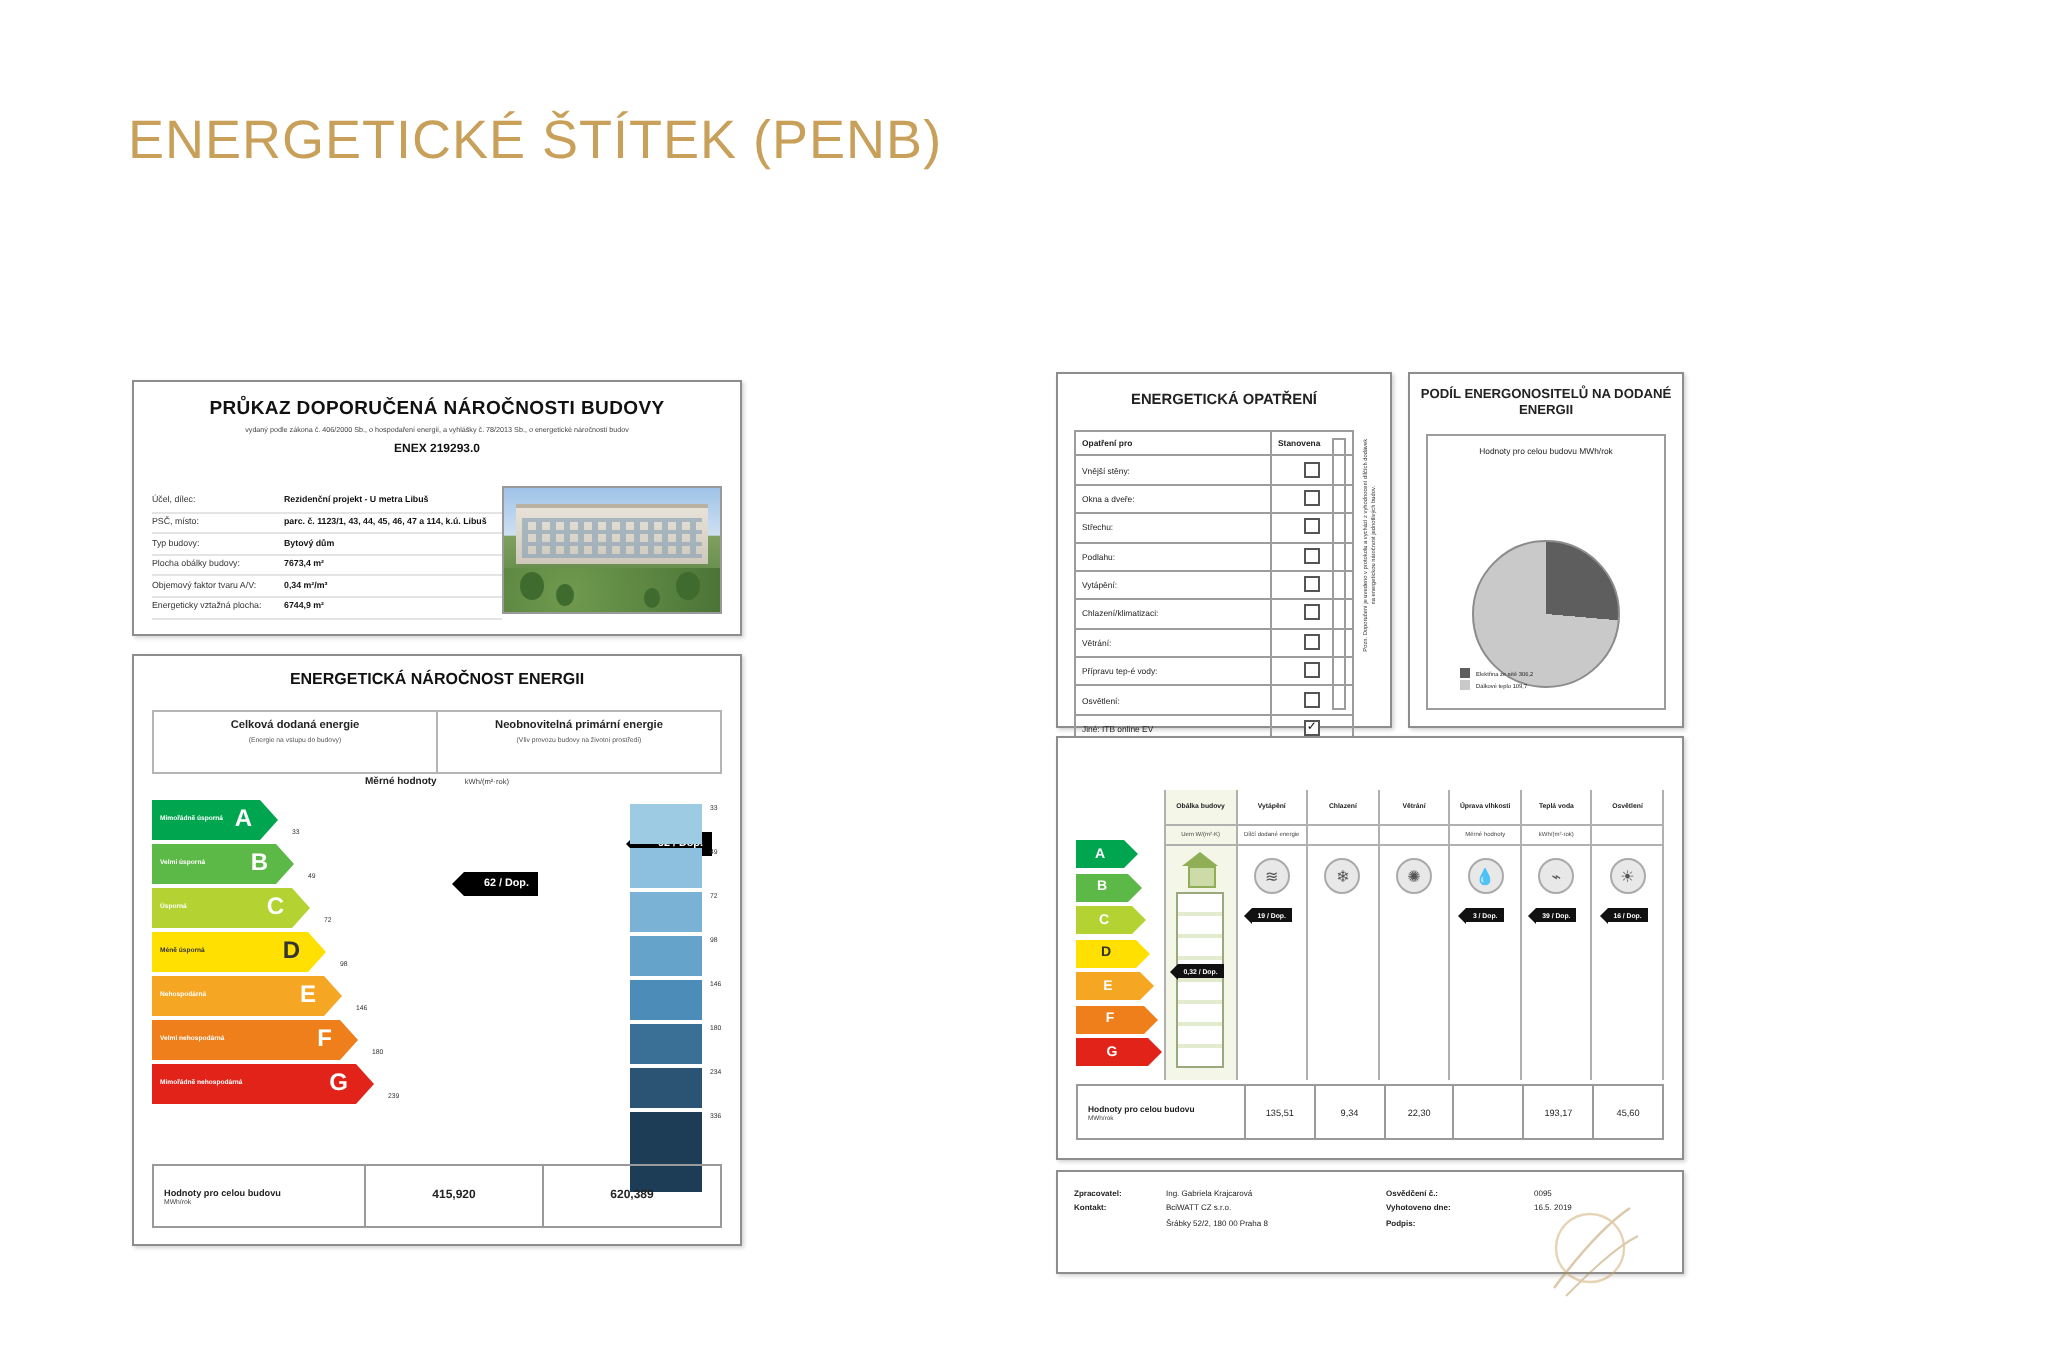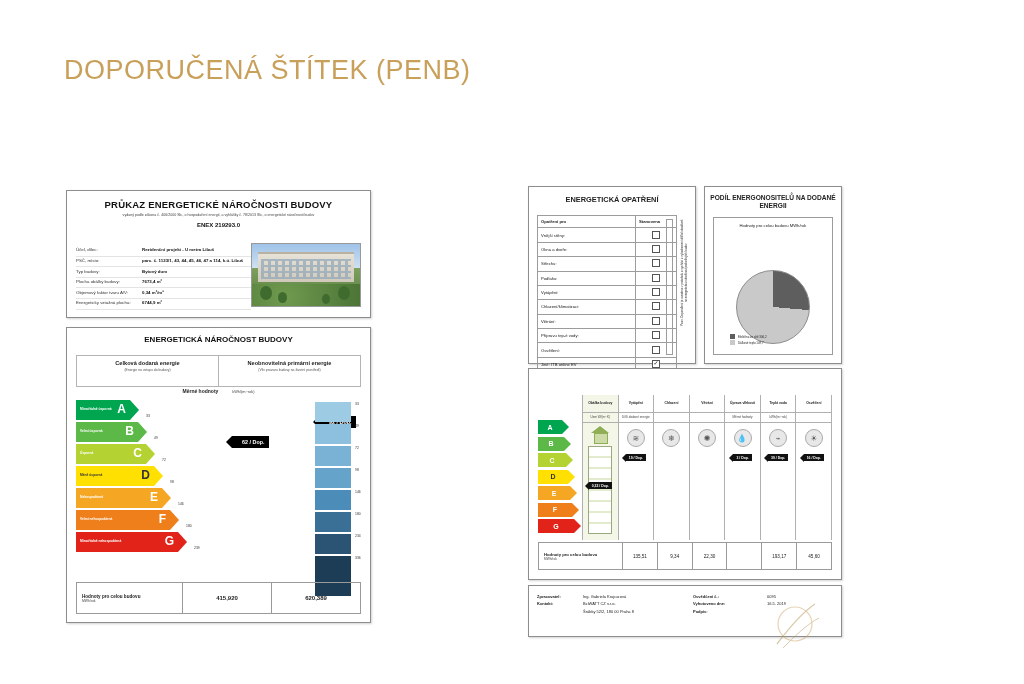--- a/index.html
+++ b/index.html
@@ -298,24 +298,24 @@
   #zprac .col2{width:110px;}
   #zprac .col3{width:74px;font-weight:bold;}
   #zprac .col4{flex:1;}
   .stamp{
     position:absolute;right:14px;bottom:-22px;width:64px;height:60px;opacity:.45;
   }
 </style>
 </head>
 <body>
 
-<div class="slide-title">DOPORUČENÁ ŠTÍTEK (PENB)</div>
+<div class="slide-title">ENERGETICKÉ ŠTÍTEK (PENB)</div>
 
 <div class="card" id="penb-head">
-  <div class="t1">PRŮKAZ ENERGETICKÉ NÁROČNOSTI BUDOVY</div>
+  <div class="t1">PRŮKAZ DOPORUČENÁ NÁROČNOSTI BUDOVY</div>
   <div class="t2">vydaný podle zákona č. 406/2000 Sb., o hospodaření energií, a vyhlášky č. 78/2013 Sb., o energetické náročnosti budov</div>
   <div class="t3">ENEX 219293.0</div>
 
   <div class="info">
     <div class="row">
       <div class="k">Účel, dílec:</div>
       <div class="v">Rezidenční projekt - U metra Libuš</div>
     </div>
     <div class="row">
       <div class="k">PSČ, místo:</div>
@@ -343,21 +343,21 @@
     <div class="grass"></div>
     <div class="bld"></div>
     <div class="tree" style="left:8px;"></div>
     <div class="tree" style="left:26px;bottom:3px;width:9px;height:11px;"></div>
     <div class="tree" style="right:10px;"></div>
     <div class="tree" style="right:30px;bottom:2px;width:8px;height:10px;"></div>
   </div>
 </div>
 
 <div class="card" id="penb-main">
-  <div class="hdr">ENERGETICKÁ NÁROČNOST BUDOVY</div>
+  <div class="hdr">ENERGETICKÁ NÁROČNOST ENERGII</div>
 
   <div class="cols">
     <div class="c">
       <div class="a">Celková dodaná energie</div>
       <div class="b">(Energie na vstupu do budovy)</div>
     </div>
     <div class="c">
       <div class="a">Neobnovitelná primární energie</div>
       <div class="b">(Vliv provozu budovy na životní prostředí)</div>
     </div>

